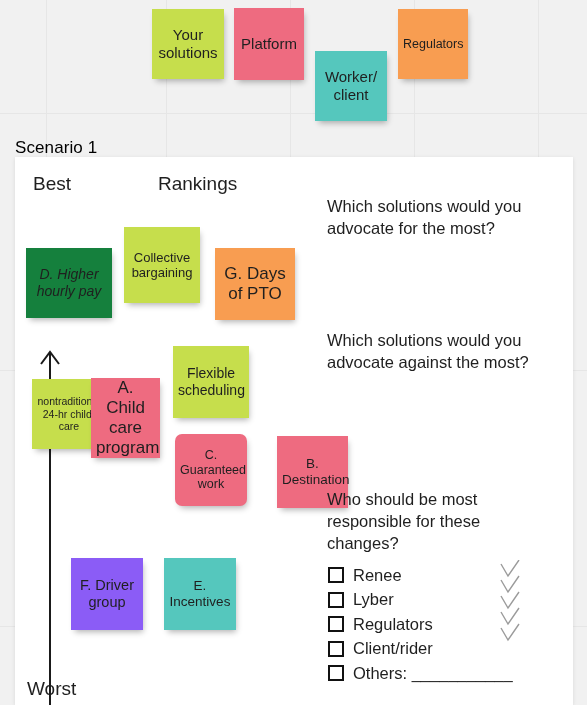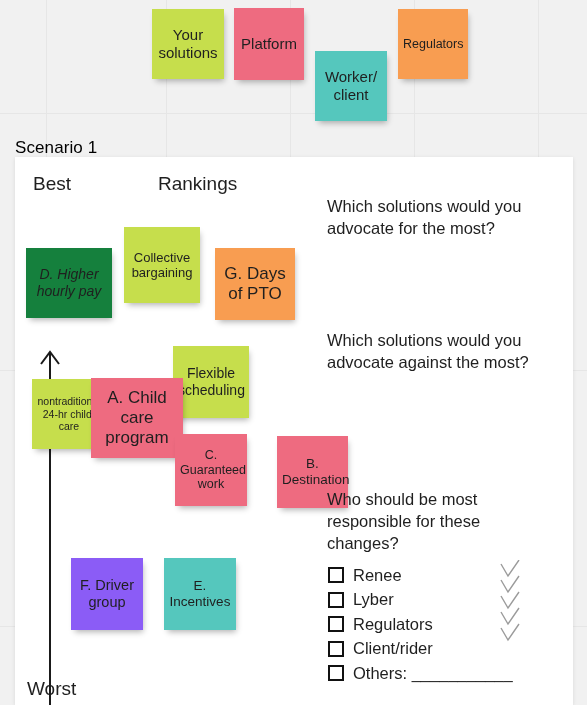--- a/index.html
+++ b/index.html
@@ -138,25 +138,25 @@
   </div>
 
   <div class="note" style="left:173px;top:346px;width:76px;height:72px;background:#c6de4c;font-size:14px;">
     <span>Flexible scheduling</span>
   </div>
 
   <div class="note" style="left:32px;top:379px;width:74px;height:70px;background:#c6de4c;font-size:10.5px;">
     <span>nontraditional 24-hr child-care</span>
   </div>
 
-  <div class="note" style="left:91px;top:378px;width:92px;height:80px;background:#ee6b80;font-size:17px;">
+  <div class="note" style="left:91px;top:378px;width:69px;height:80px;background:#ee6b80;font-size:17px;">
     <span>A. Child care program</span>
   </div>
 
-  <div class="note" style="left:175px;top:434px;width:72px;height:72px;background:#ee6b80;font-size:12.5px;">
+  <div class="note" style="left:175px;top:434px;width:72px;height:72px;background:#ee6b80;font-size:12.5px;border-radius:7px;">
     <span>C. Guaranteed work</span>
   </div>
 
   <div class="note" style="left:253px;top:436px;width:71px;height:72px;background:#ee6b80;font-size:13.5px;margin-left:24px;">
     <span>B. Destination</span>
   </div>
 
   <div class="note" style="left:71px;top:558px;width:72px;height:72px;background:#8b5cf6;font-size:14.5px;">
     <span>F. Driver group</span>
   </div>

